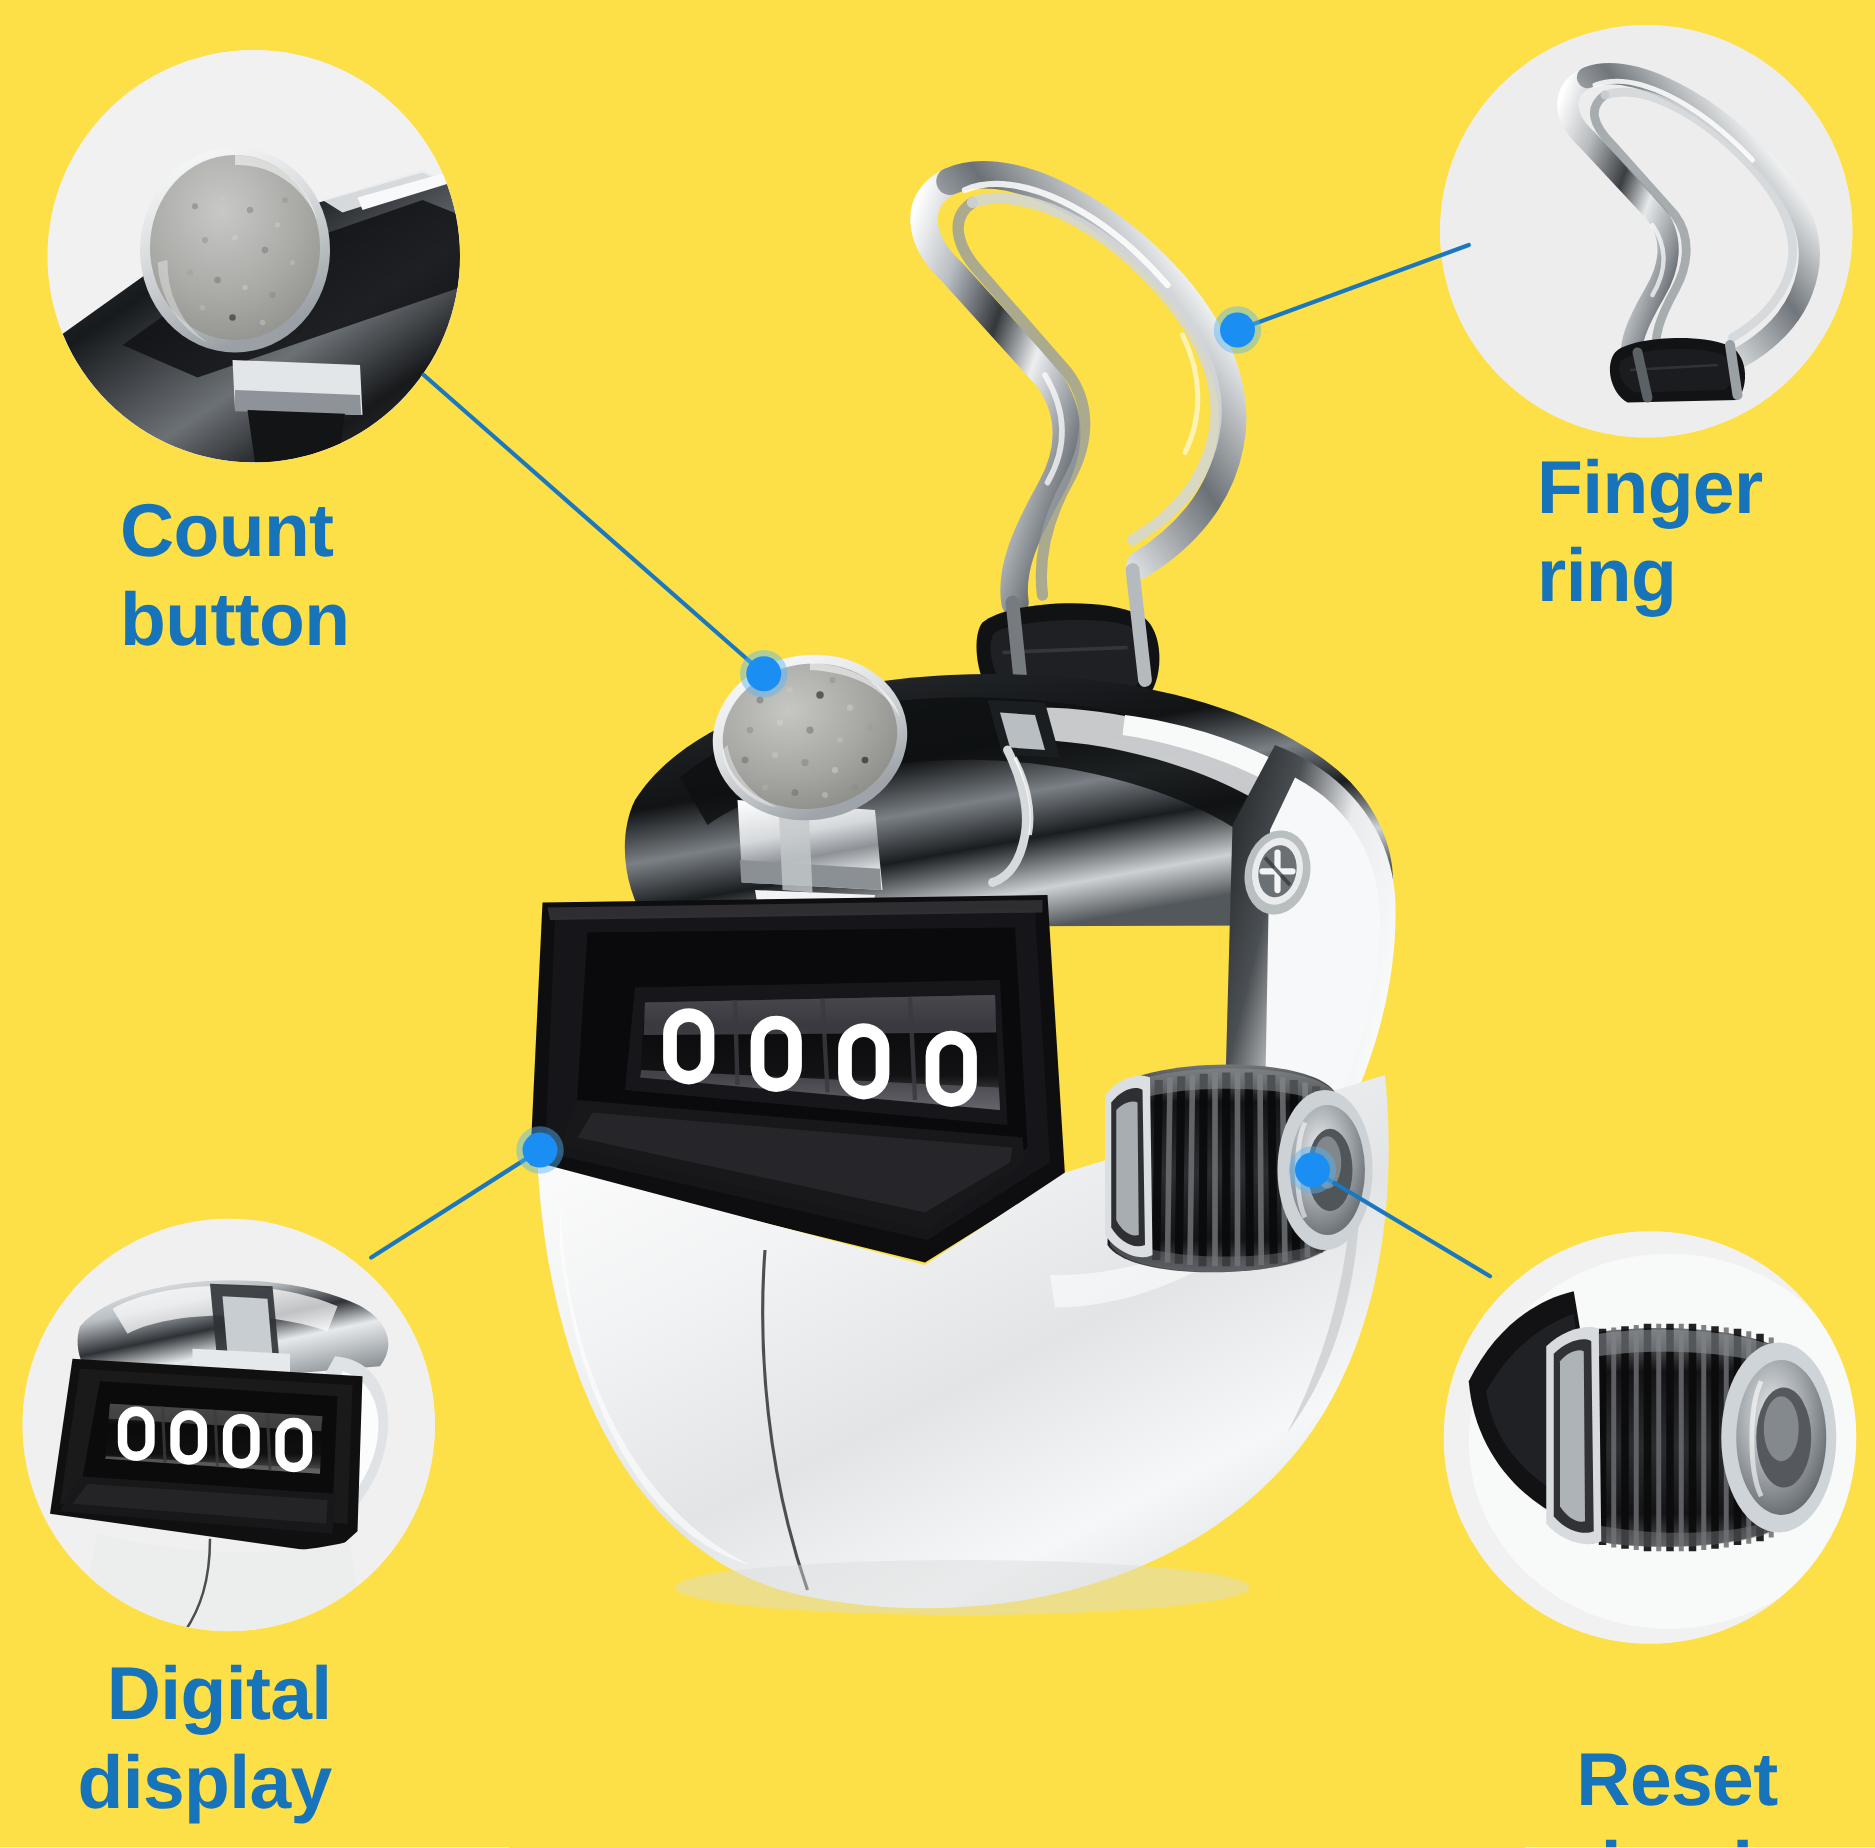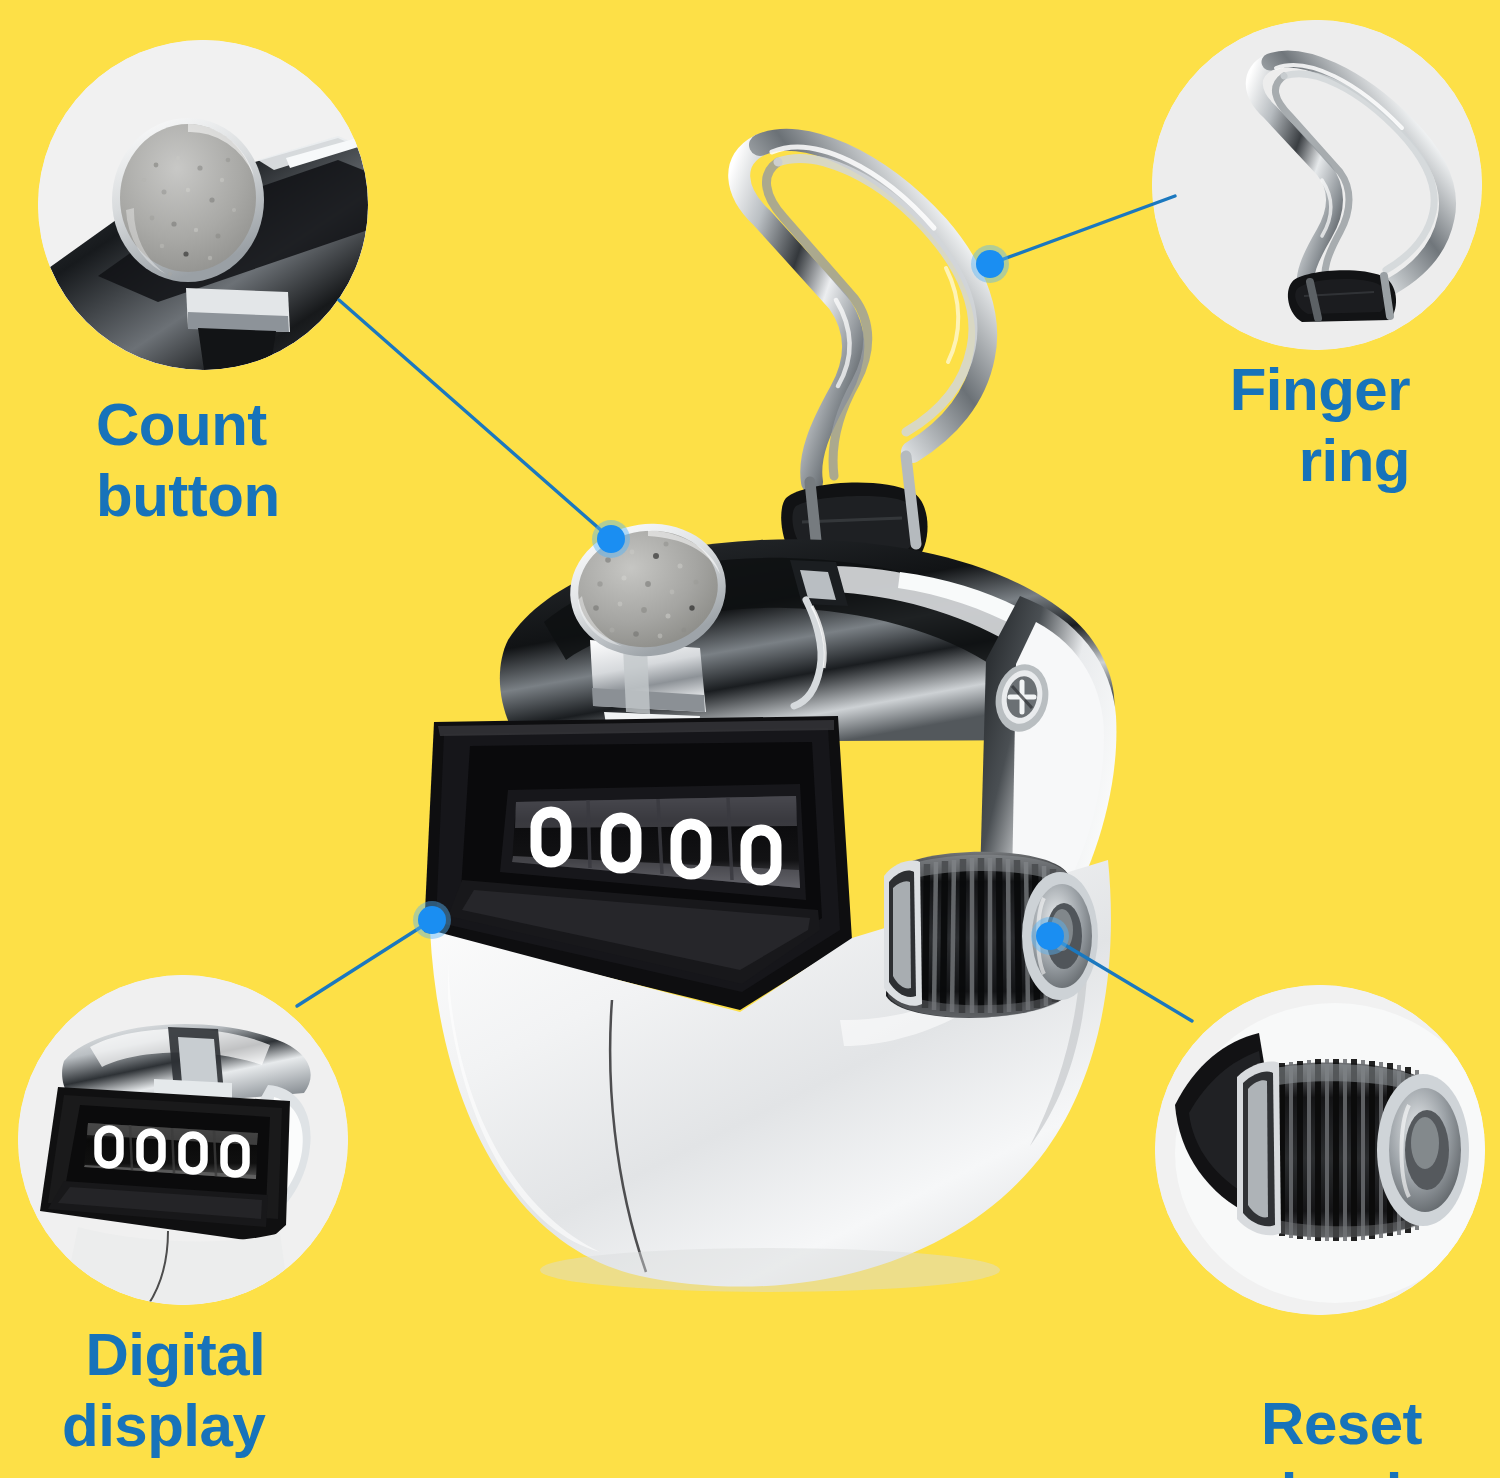--- a/index.html
+++ b/index.html
@@ -34,21 +34,21 @@
   .label {
     position: absolute;
     color: #1773ba;
     font-weight: bold;
     font-size: 60px;
     line-height: 1.18;
     letter-spacing: -0.5px;
     white-space: pre-line;
   }
   .label-count   { left: 96px;  top: 390px; text-align: left; }
-  .label-finger  { right: 90px; top: 355px; text-align: right; }
+  .label-finger  { right: 90px; top: 355px; text-align: left; }
   .label-digital { left: 62px;  top: 1320px; text-align: right; }
   .label-reset   { right: 78px; top: 1389px; text-align: right; }
 
   
   .connectors {
     position: absolute;
     left: 0; top: 0;
     width: 1500px; height: 1478px;
     pointer-events: none;
   }

